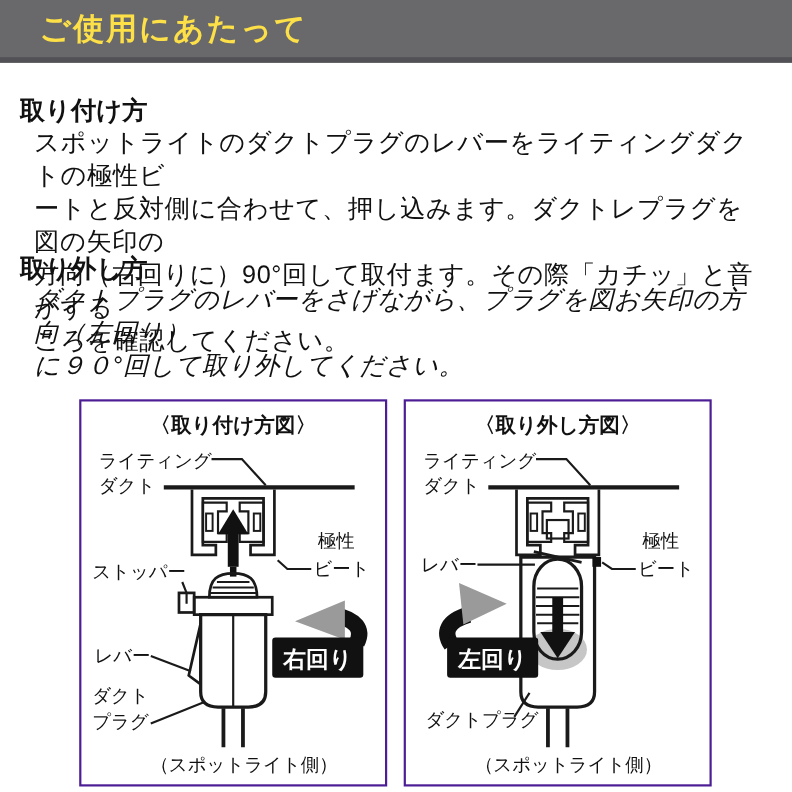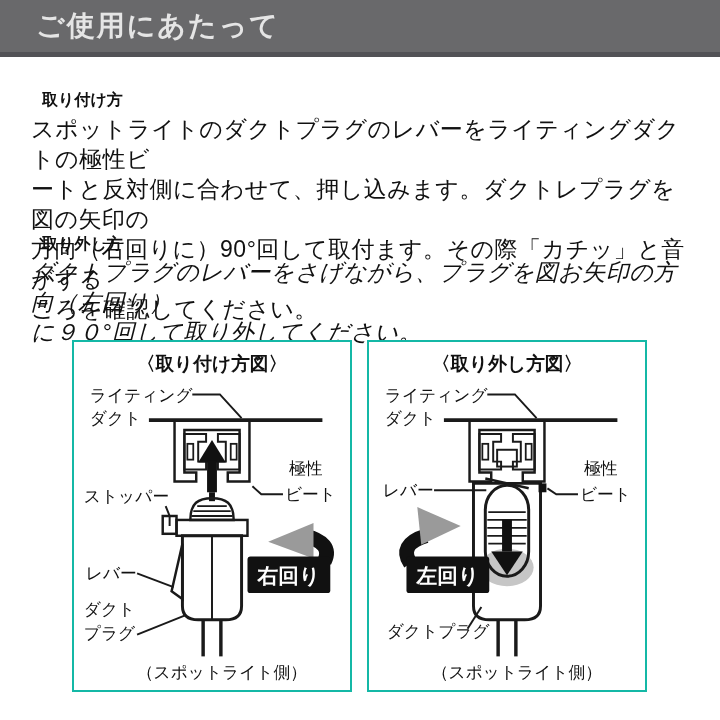--- a/index.html
+++ b/index.html
@@ -6,31 +6,31 @@
   body{
     width:720px;height:720px;position:relative;background:#ffffff;
     font-family:"Liberation Sans","DejaVu Sans",sans-serif;
     color:#111;overflow:hidden;
   }
   .header{
     position:absolute;left:0;top:0;width:720px;height:57px;
     box-sizing:border-box;border-bottom:5px solid #525256;
     display:flex;align-items:center;padding-left:36px;
   }
-  .header-title{color:#e5e5e5;font-size:28px;font-weight:bold;letter-spacing:2px;}
+  .header-title{color:#fde047;font-size:28px;font-weight:bold;letter-spacing:2px;}
   .h2{
-    position:absolute;left:42px;font-size:16px;font-weight:bold;line-height:26px;
+    position:absolute;left:18px;font-size:23px;font-weight:bold;line-height:26px;
   }
   .para{
     position:absolute;left:31px;width:666px;font-size:23px;line-height:30px;
     white-space:pre-line;letter-spacing:0.5px;
   }
   .diagram-box{
-    position:absolute;top:340px;width:280px;height:352px;box-sizing:border-box;
-    border:2px solid #14b8a6;background:#fff;
+    position:absolute;top:363px;width:280px;height:352px;box-sizing:border-box;
+    border:2px solid #4c1d95;background:#fff;
   }
   .diagram-box svg{display:block;}
   svg text{font-family:"Liberation Sans","DejaVu Sans",sans-serif;fill:#111;}
   .dg-title{font-size:19px;font-weight:bold;}
   .dg-label{font-size:17px;}
   .dg-caption{font-size:17px;}
   .banner-text{font-size:21px;font-weight:bold;fill:#fff;}
   .ln{stroke:#1a1a1a;fill:none;}
 </style>
 </head>

